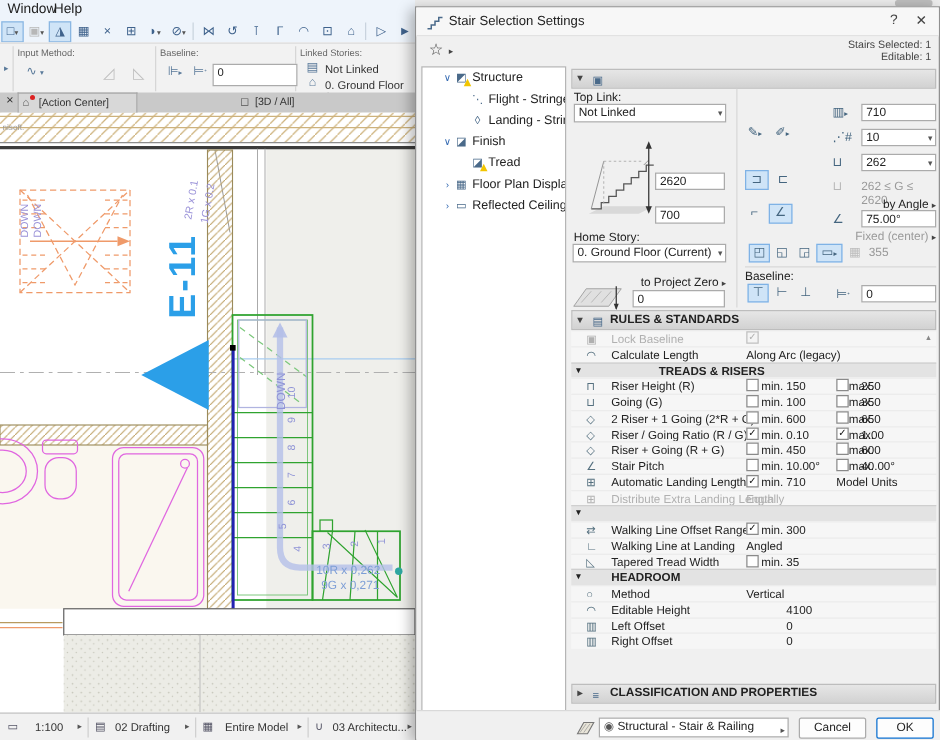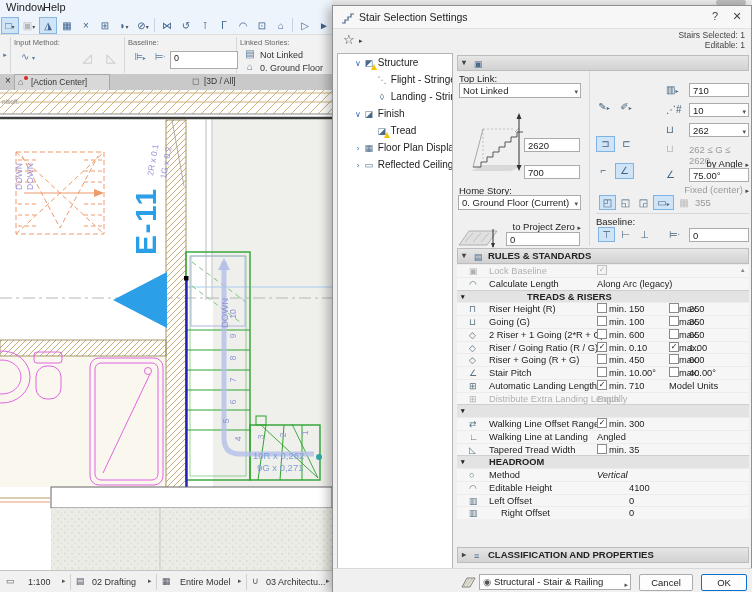--- a/index.html
+++ b/index.html
@@ -469,35 +469,35 @@
           <span style="left: 152px;">min.</span>
           <span style="left: 172px;">35</span>
         </div>
         <div class="rr rr-sub">
           <span style="left: 4px; font-size: 7px;">▾</span>
           <span style="left: 32px;">HEADROOM</span>
         </div>
         <div class="rr">
           <span class="ic" style="left: 12px;">○</span>
           <span class="lb" style="left: 32px;">Method</span>
-          <span style="left: 140px; font-style: italic;">Vertical</span>
+          <span style="left: 140px;">Vertical</span>
         </div>
         <div class="rr">
           <span class="ic" style="left: 12px;">◠</span>
           <span class="lb" style="left: 32px;">Editable Height</span>
           <span style="left: 172px;">4100</span>
         </div>
         <div class="rr">
           <span class="ic" style="left: 12px;">▥</span>
           <span class="lb" style="left: 32px;">Left Offset</span>
           <span style="left: 172px;">0</span>
         </div>
         <div class="rr">
           <span class="ic" style="left: 12px;">▥</span>
-          <span class="lb" style="left: 32px; margin-left: 12px;">Right Offset</span>
+          <span class="lb" style="left: 32px;">Right Offset</span>
           <span style="left: 172px;">0</span>
         </div>
       </div>
     <span class="abs" style="left:408px;top:260px;font-size:7px;color:#888">▴</span>
 
     <div class="sechdr" style="top:541px">
       <span class="sec-arrow">▸</span>
         <span class="sec-ico">≡</span>
       <span class="sec-label">CLASSIFICATION AND PROPERTIES</span>
     </div>

